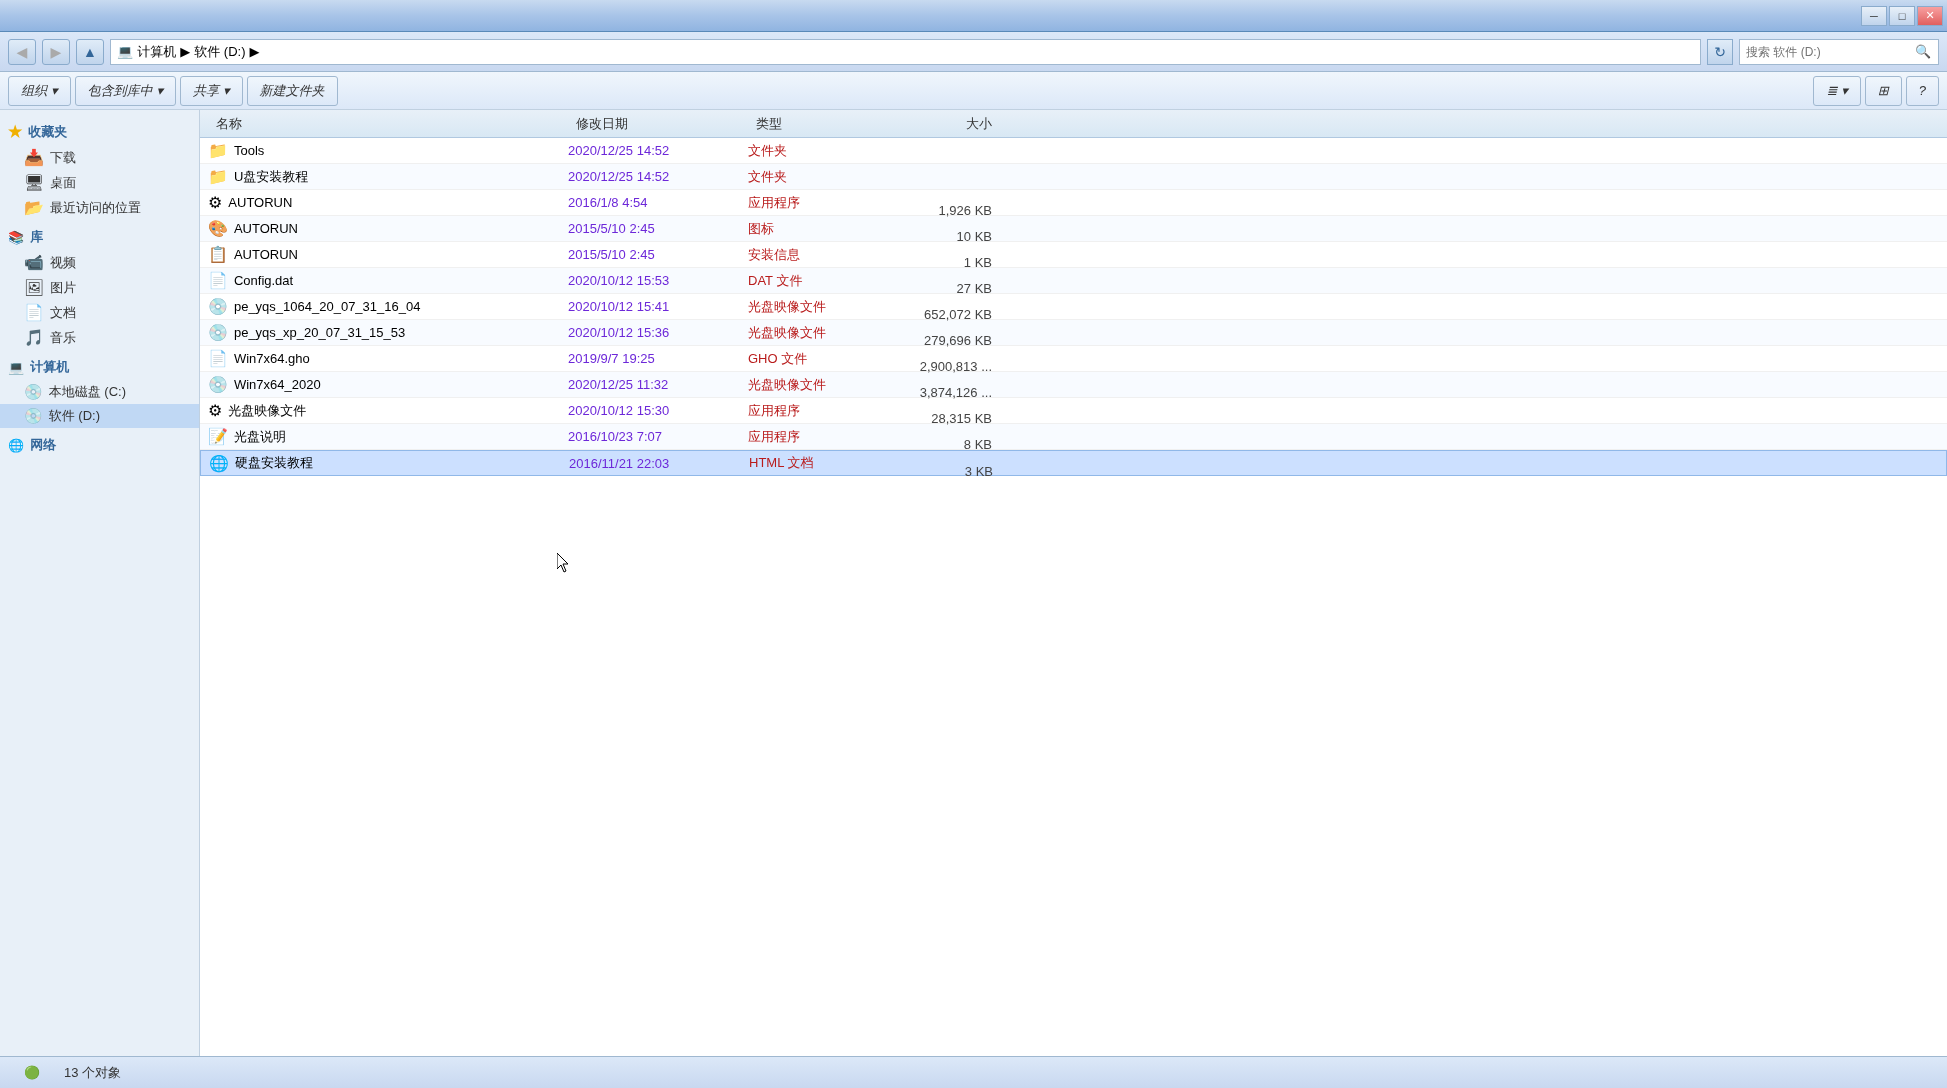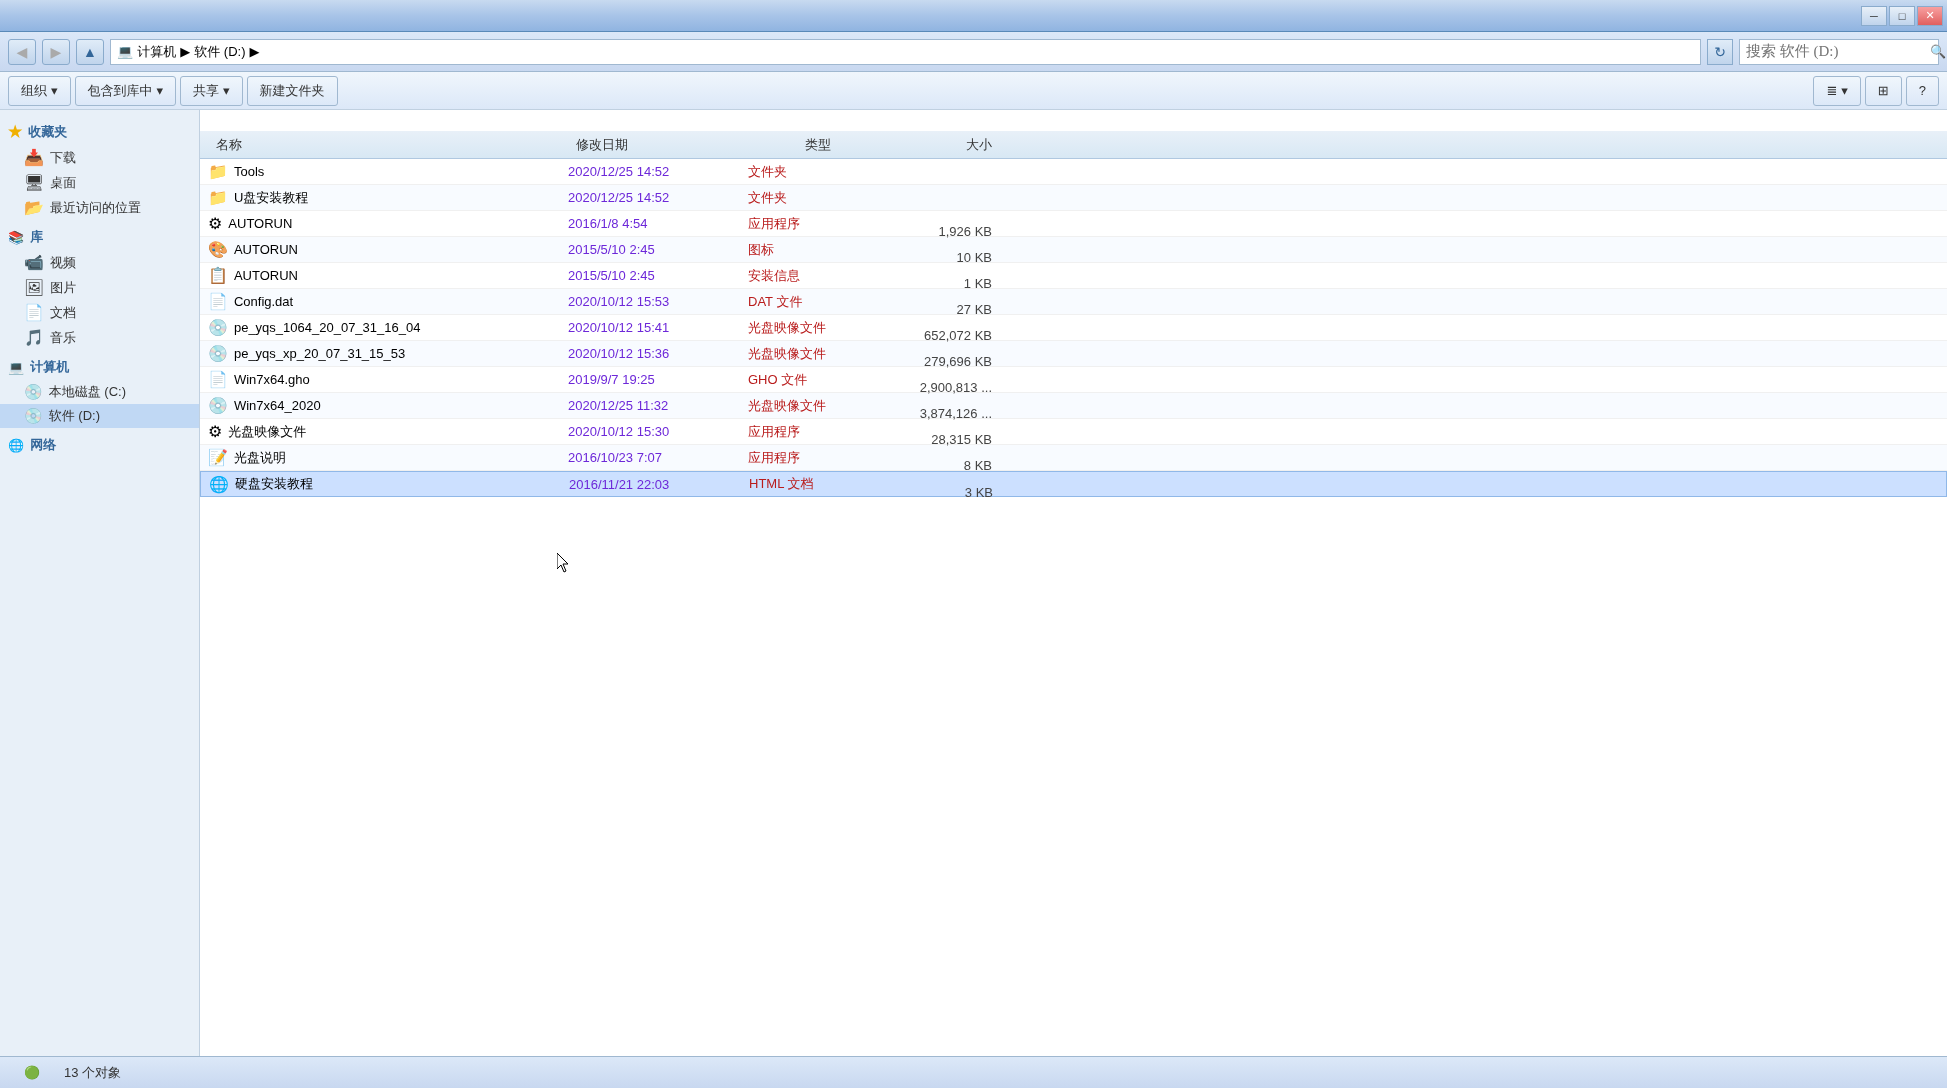--- a/index.html
+++ b/index.html
@@ -88,24 +88,23 @@
       background: #fff;
       border: 1px solid #a0b8d0;
       height: 26px;
       width: 200px;
       padding: 0 6px;
     }
     .search-input {
       border: none;
       outline: none;
       flex: 1;
-      font-size: 15px;
+      font-size: 12px;
       color: #a21caf;
       background: transparent;
-      font-family: Liberation Serif, serif;
     }
     .refresh-btn {
       width: 26px;
       height: 26px;
       border: 1px solid #8aabcc;
       background: linear-gradient(to bottom, #e0ecf8, #c0d4ec);
       cursor: pointer;
       display: flex;
       align-items: center;
       justify-content: center;
@@ -128,20 +127,21 @@
       padding: 0 12px;
       border: 1px solid #a0b8d0;
       background: linear-gradient(to bottom, #f0f6fc, #dce8f8);
       cursor: pointer;
       display: flex;
       align-items: center;
       gap: 4px;
       font-size: 13px;
       color: #333;
       border-radius: 3px;
+      font-style: italic;
     }
     .toolbar-right {
       margin-left: auto;
       display: flex;
       align-items: center;
       gap: 4px;
     }
 
     
     .main-layout {
@@ -191,33 +191,32 @@
       flex-direction: column;
       background: #fff;
     }
     .file-list-header {
       display: flex;
       align-items: center;
       background: linear-gradient(to bottom, #e8f0f8, #d8e8f4);
       border-bottom: 1px solid #b0c8e0;
       height: 28px;
       padding: 0 8px;
-      margin-top: 21px;
     }
     .col-header {
       font-size: 13px;
       color: #333;
       padding: 0 8px;
       cursor: pointer;
       user-select: none;
       white-space: nowrap;
     }
     .col-name { width: 360px; }
     .col-date { width: 180px; }
-    .col-type { width: 140px; text-align: center; }
+    .col-type { width: 140px; }
     .col-size { width: 120px; text-align: right; padding-right: 16px; }
 
     .file-list {
       flex: 1;
       overflow-y: auto;
     }
     .file-row {
       display: flex;
       align-items: center;
       height: 26px;

